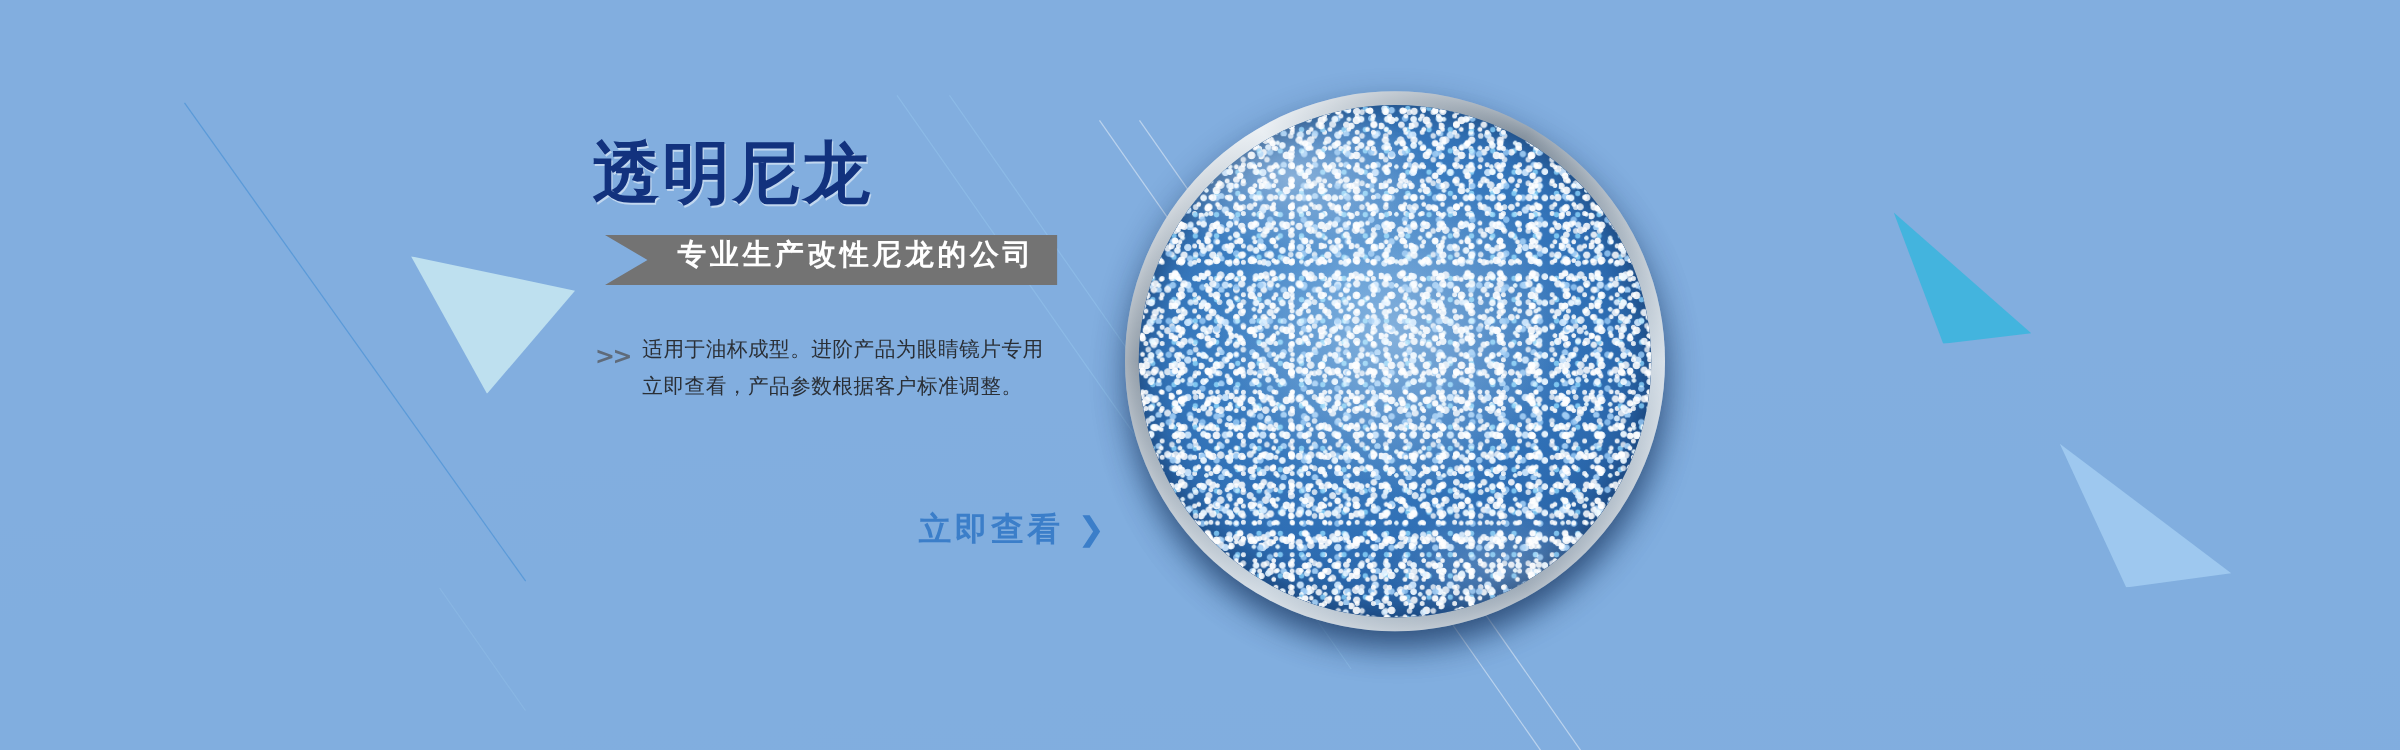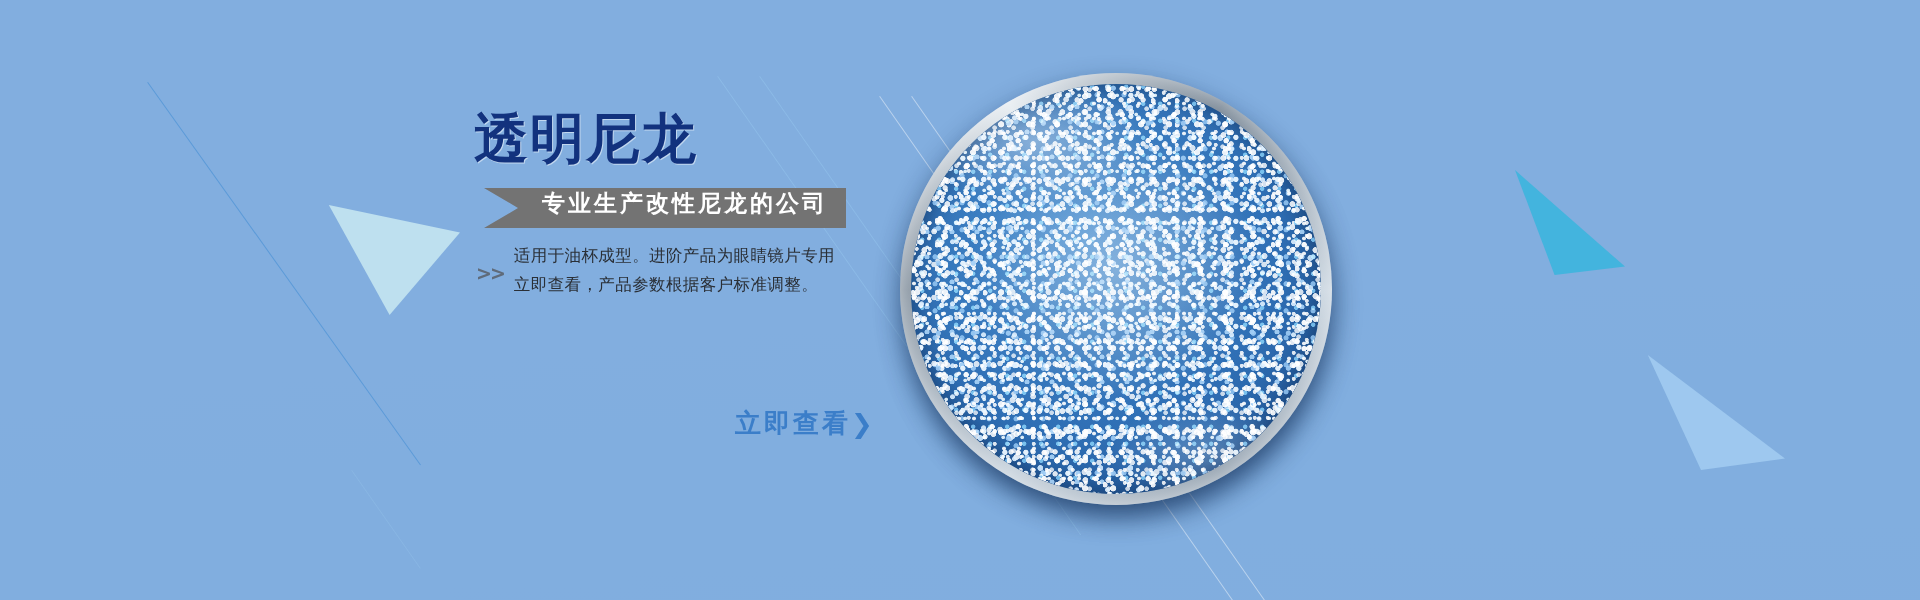--- a/index.html
+++ b/index.html
@@ -155,26 +155,26 @@
   .ribbon-text{
     color:#ffffff;font-size:23px;font-weight:bold;letter-spacing:3px;
     font-family:"DejaVu Sans","Liberation Sans",sans-serif;white-space:nowrap;
   }
 
   .desc-row{display:flex;align-items:center;gap:10px;margin-top:14px;padding-left:6px;}
   .chev{color:#5f6b7a;font-size:19px;font-weight:bold;letter-spacing:-2px;
         font-family:"DejaVu Sans",sans-serif;line-height:1;padding-top:6px;}
   .desc{
     color:#2a2f36;font-size:16.5px;line-height:1.75;letter-spacing:.4px;
-    font-family:"DejaVu Sans","Liberation Sans",sans-serif;white-space:nowrap;
+    font-family:"DejaVu Sans","Liberation Sans",sans-serif;white-space:nowrap;margin-top:24px;
   }
 
   .cta{
     position:absolute;left:735px;top:406px;
-    display:flex;align-items:center;gap:0;
+    display:flex;align-items:center;gap:11px;
     color:#3b7ec9;font-size:26px;font-weight:bold;letter-spacing:3px;
     font-family:"DejaVu Sans","Liberation Sans",sans-serif;
     cursor:pointer;
   }
   .cta-arrow{font-size:26px;font-weight:bold;line-height:1;}
 </style>
 </head>
 <body>
 
 <div class="banner">

